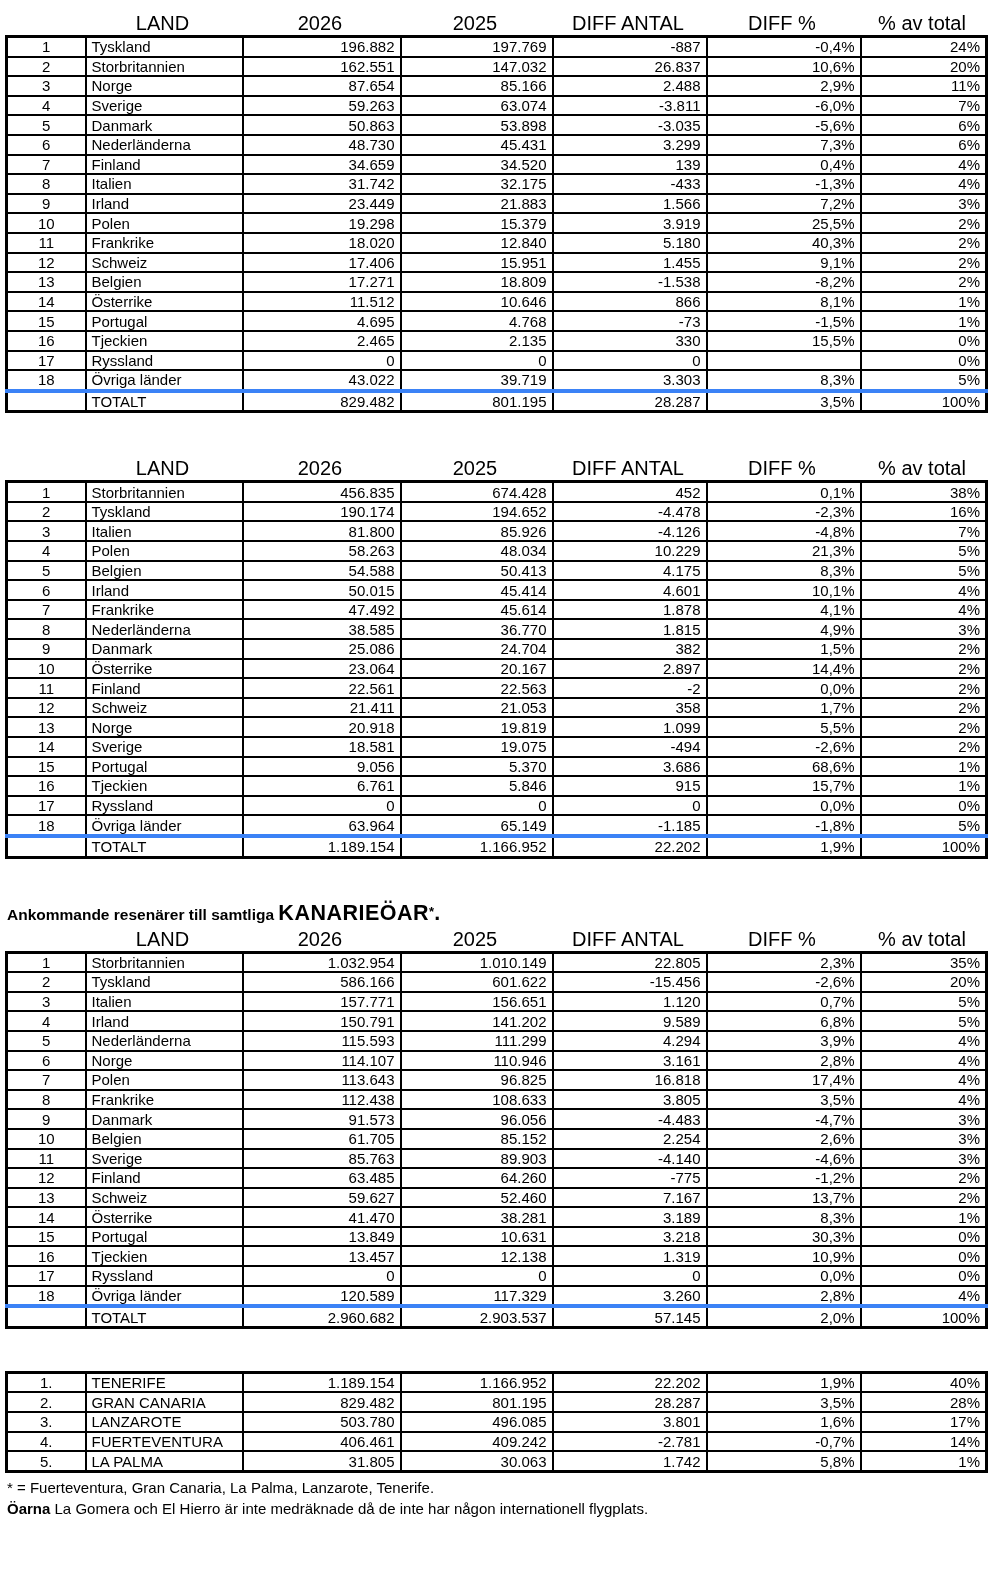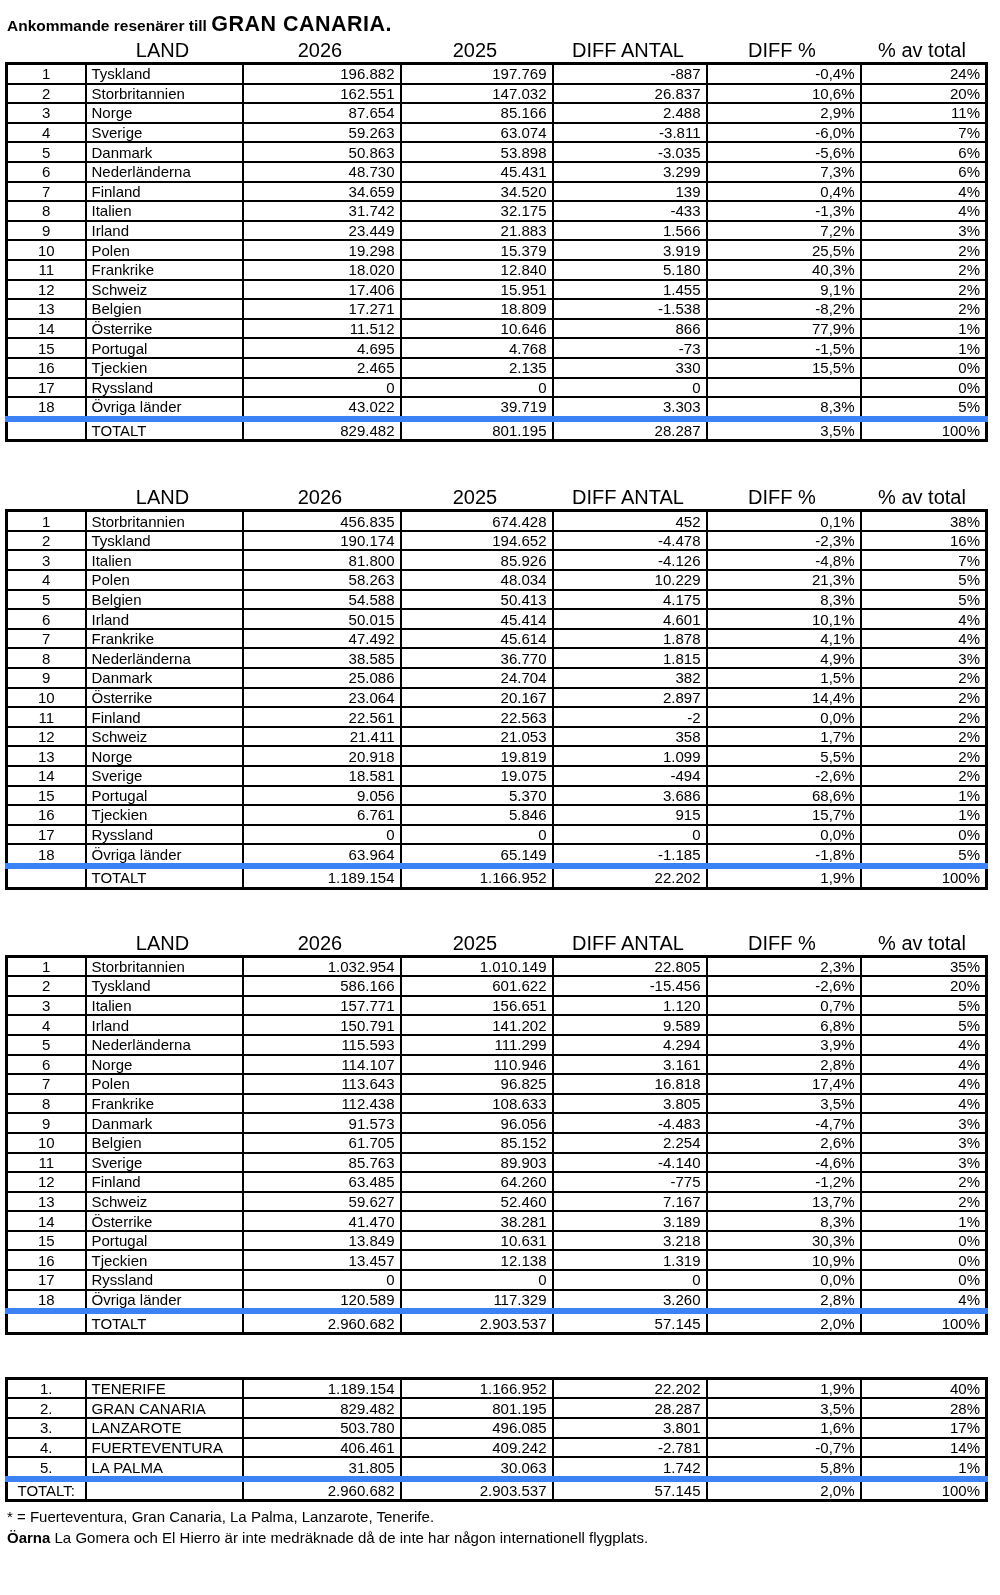--- a/index.html
+++ b/index.html
@@ -51,21 +51,21 @@
   table.grid td {
     border: 2px solid #000;
     height: 17.6px;
     font-size: 15px;
     line-height: 17px;
     padding: 0 5px;
     white-space: nowrap;
     overflow: hidden;
   }
   table.grid tr.total td {
-    border-top: 6px solid #3b82f6;
+    border-top: 4px solid #3b82f6;
   }
   .c { text-align: center; }
   .l { text-align: left; }
   .r { text-align: right; }
   .gap1 { margin-top: 44px; }
   .gap2 { margin-top: 42px; }
   .summary-wrap { margin-top: 42px; }
   .footer {
     margin-top: 4px;
     margin-left: 2px;
@@ -82,21 +82,20 @@
   col.c4 { width: 154px; }
   col.c5 { width: 154px; }
   col.c6 { width: 126px; }
 </style>
 </head>
 <body>
 
 <div class="doc">
 
   <div class="sec">
-    <h2 class="section-title"><span>Ankommande resenärer till</span> <span class="island">GRAN CANARIA</span><span class="star"></span><span class="island">.</span></h2>
     <table class="hdr">
       <colgroup>
           <col class="c0">
           <col class="c1">
           <col class="c2">
           <col class="c3">
           <col class="c4">
           <col class="c5">
           <col class="c6">
         </colgroup>
@@ -239,21 +238,21 @@
             <td class="r">-1.538</td>
             <td class="r">-8,2%</td>
             <td class="r">2%</td>
           </tr>
           <tr>
             <td class="c">14</td>
             <td class="l">Österrike</td>
             <td class="r">11.512</td>
             <td class="r">10.646</td>
             <td class="r">866</td>
-            <td class="r">77,9%</td>
+            <td class="r">8,1%</td>
             <td class="r">1%</td>
           </tr>
           <tr>
             <td class="c">15</td>
             <td class="l">Portugal</td>
             <td class="r">4.695</td>
             <td class="r">4.768</td>
             <td class="r">-73</td>
             <td class="r">-1,5%</td>
             <td class="r">1%</td>
@@ -501,20 +500,21 @@
             <td class="r">1.166.952</td>
             <td class="r">22.202</td>
             <td class="r">1,9%</td>
             <td class="r">100%</td>
           </tr>
         </tbody>
     </table>
   </div>
 
   <div class="sec gap2">
+    <h2 class="section-title"><span>Ankommande resenärer till samtliga</span> <span class="island">KANARIEÖAR</span><span class="star">*</span><span class="island">.</span></h2>
     <table class="hdr">
       <colgroup>
           <col class="c0">
           <col class="c1">
           <col class="c2">
           <col class="c3">
           <col class="c4">
           <col class="c5">
           <col class="c6">
         </colgroup>
@@ -766,29 +766,20 @@
           </tr>
           <tr>
             <td class="c">5.</td>
             <td class="l">LA PALMA</td>
             <td class="r">31.805</td>
             <td class="r">30.063</td>
             <td class="r">1.742</td>
             <td class="r">5,8%</td>
             <td class="r">1%</td>
           </tr>
-          <tr class="total">
-            <td class="c">TOTALT:</td>
-            <td class="l"></td>
-            <td class="r">2.960.682</td>
-            <td class="r">2.903.537</td>
-            <td class="r">57.145</td>
-            <td class="r">2,0%</td>
-            <td class="r">100%</td>
-          </tr>
         </tbody>
     </table>
   </div>
 
   <div class="footer">
     <div class="fline">* = Fuerteventura, Gran Canaria, La Palma, Lanzarote, Tenerife.</div>
     <div class="fline"><b>Öarna</b><span> La Gomera och El Hierro är inte medräknade då de inte har någon internationell flygplats.</span></div>
   </div>
 
 </div>

